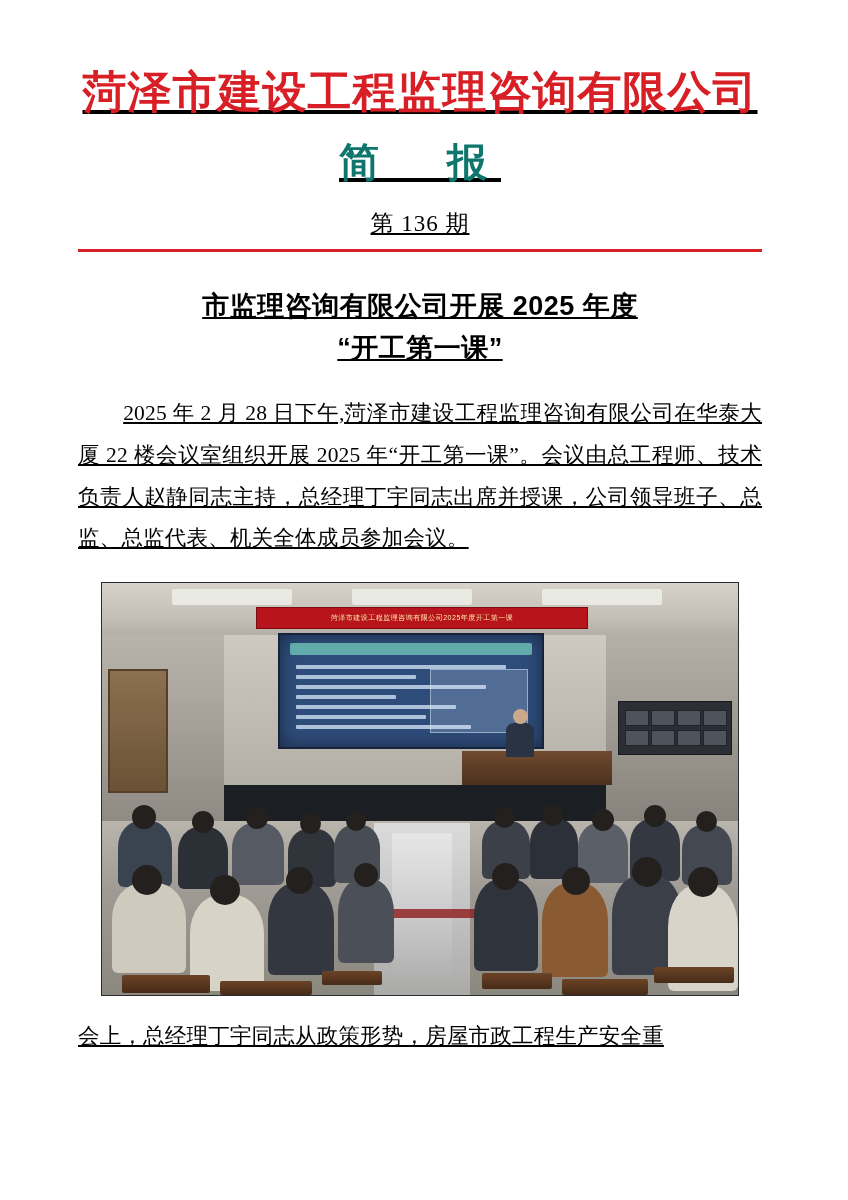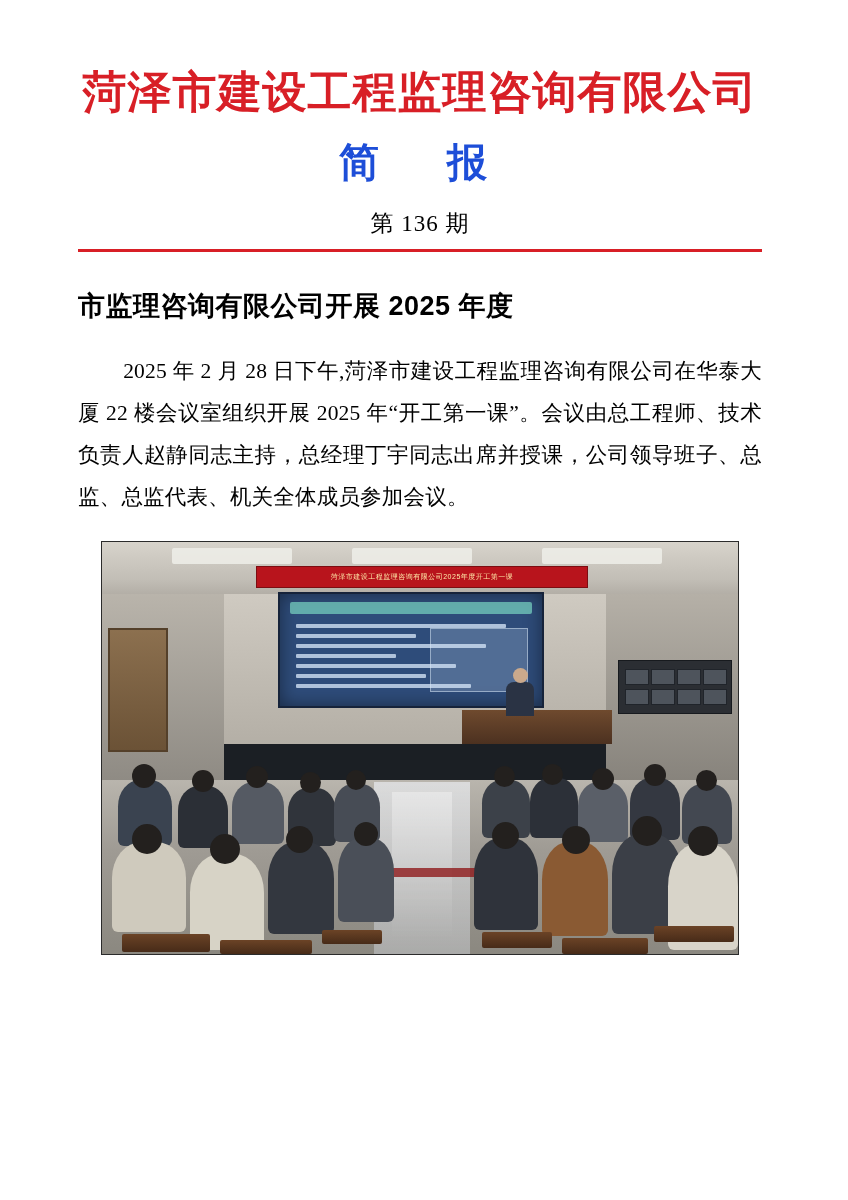--- a/index.html
+++ b/index.html
@@ -14,37 +14,38 @@
     color: #000000;
     position: relative;
     overflow: hidden;
   }
   .page {
     width: 848px;
     height: 1200px;
     box-sizing: border-box;
     padding: 52px 86px 0 78px;
     position: relative;
+    text-decoration: underline;
   }
 
   
   .masthead-title {
     text-align: center;
     color: #d81f26;
     font-family: "Liberation Sans", "DejaVu Sans", sans-serif;
     font-weight: bold;
     font-size: 44px;
     letter-spacing: 1px;
     line-height: 1.25;
     margin: 12px 0 0 0;
     white-space: nowrap;
   }
   .masthead-sub {
     text-align: center;
-    color: #1d4ed8;
+    color: #0f766e;
     font-family: "Liberation Sans", "DejaVu Sans", sans-serif;
     font-weight: bold;
     font-size: 40px;
     letter-spacing: 14px;
     margin: 16px 0 0 0;
   }
   .issue-line {
     text-align: center;
     font-size: 23px;
     margin-top: 18px;
@@ -67,20 +68,21 @@
   }
   .rule {
     border: none;
     border-top: 3px solid #d81f26;
     margin: 10px 0 0 0;
     height: 0;
   }
 
   
   .article-title {
+    text-align: center;
     font-family: "Liberation Sans", "DejaVu Sans", sans-serif;
     font-weight: bold;
     font-size: 27px;
     line-height: 1.55;
     margin-top: 34px;
     letter-spacing: 0.5px;
   }
   .article-title .line2 {
     display: block;
   }
@@ -224,20 +226,21 @@
 
   <div>
     <div class="masthead-title">菏泽市建设工程监理咨询有限公司</div>
     <div class="masthead-sub">简　报</div>
     <div class="issue-line">第 136 期</div>
     <hr class="rule">
   </div>
 
   <div class="article-title">
     <span>市监理咨询有限公司开展 2025 年度</span>
+    <span class="line2">“开工第一课”</span>
   </div>
 
   <div class="body-text"><span class="indent"></span><span>2025 年 2 月 28 日下午,菏泽市建设工程监理咨询有限公司在华泰大厦 22 楼会议室组织开展 2025 年“开工第一课”。会议由总工程师、技术负责人赵静同志主持，总经理丁宇同志出席并授课，公司领导班子、总监、总监代表、机关全体成员参加会议。</span></div>
 
   <div class="photo-wrap">
     <div class="ceiling">
       <div class="ceiling-panel" style="left:70px"></div>
       <div class="ceiling-panel" style="left:250px"></div>
       <div class="ceiling-panel" style="left:440px"></div>
     </div>
@@ -325,14 +328,15 @@
     <div class="head" style="left:586px; top:284px; width:30px; height:30px"></div>
 
     <div class="chair" style="left:20px;  top:392px; width:88px; height:18px"></div>
     <div class="chair" style="left:118px; top:398px; width:92px; height:14px"></div>
     <div class="chair" style="left:220px; top:388px; width:60px; height:14px"></div>
     <div class="chair" style="left:380px; top:390px; width:70px; height:16px"></div>
     <div class="chair" style="left:460px; top:396px; width:86px; height:16px"></div>
     <div class="chair" style="left:552px; top:384px; width:80px; height:16px"></div>
   </div>
 
+  <div class="caption"><span>会上，总经理丁宇同志从政策形势，房屋市政工程生产安全重</span></div>
 
 </div>
 
 </body></html>

